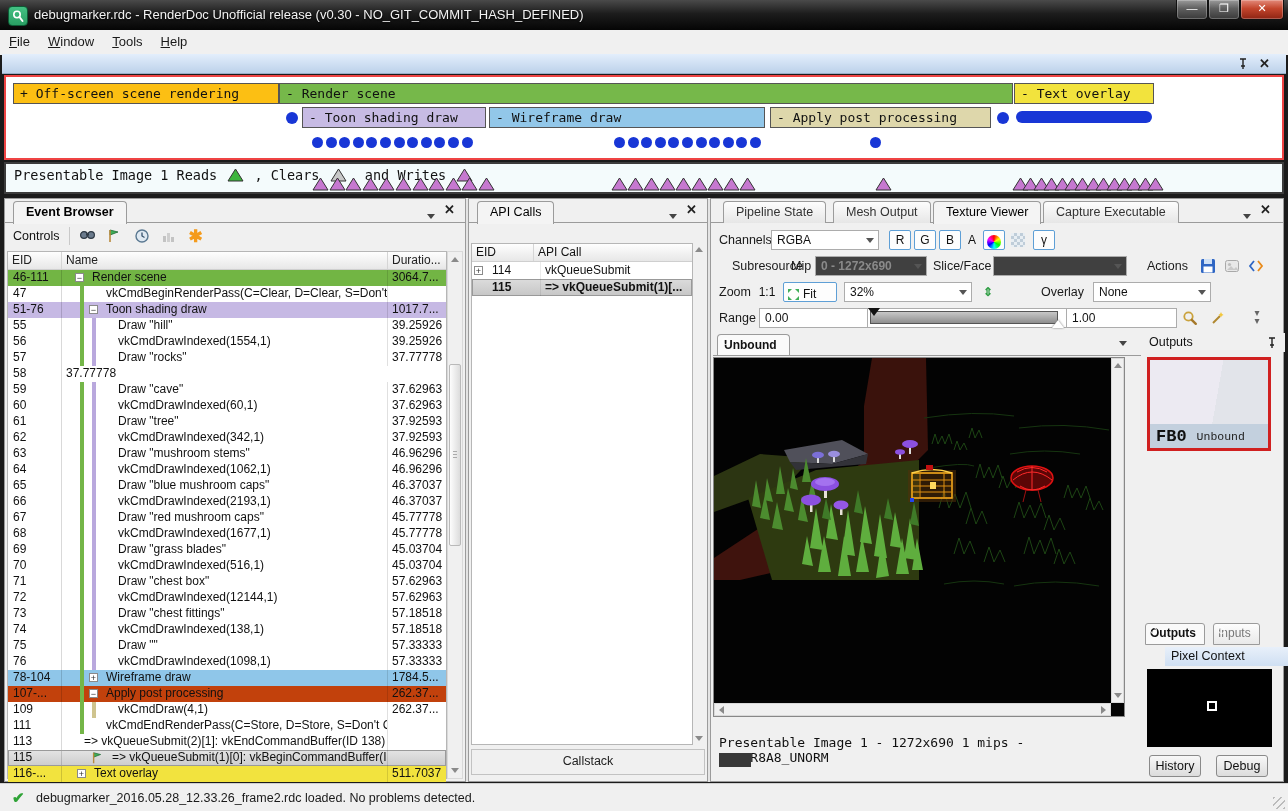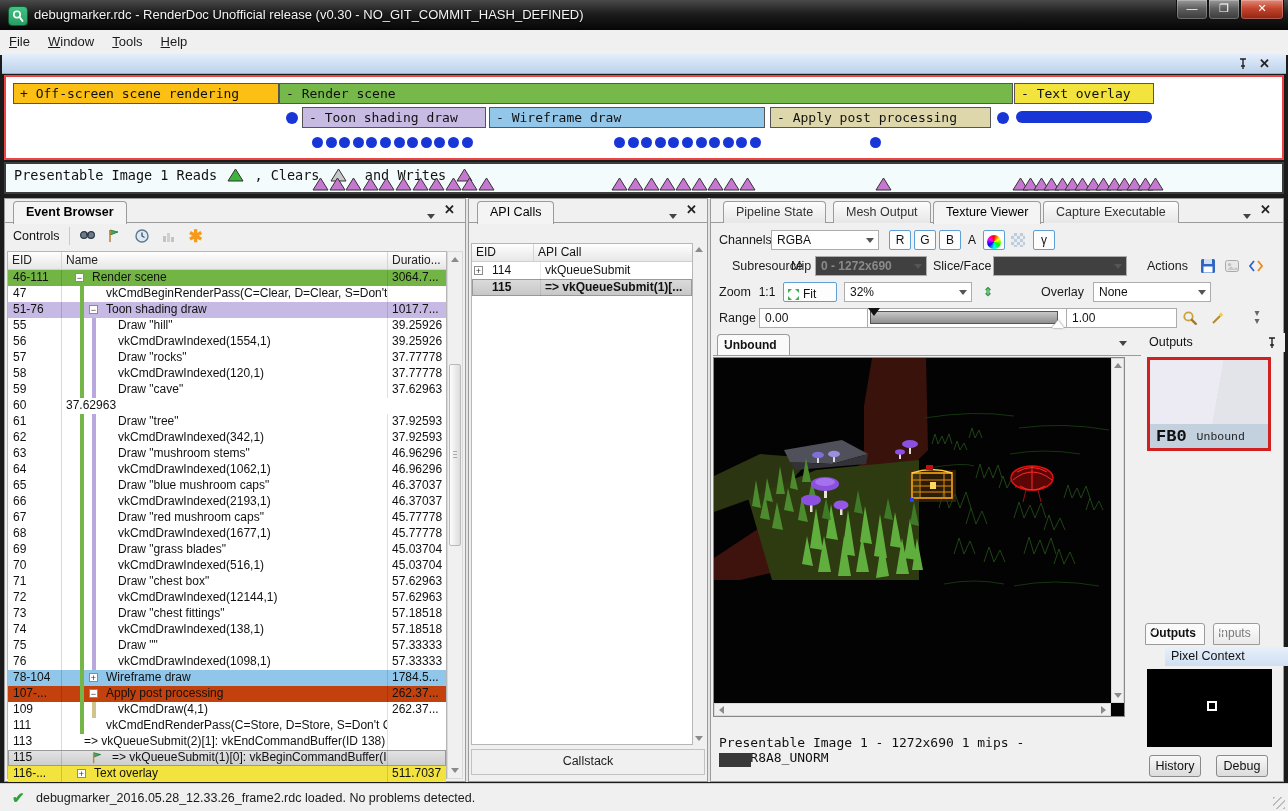--- a/index.html
+++ b/index.html
@@ -419,30 +419,30 @@
           <div class="ecell e-name"><span class="strip green" style="left: 18px;"></span><span class="strip lav" style="left: 30px;"></span><span class="lbl">vkCmdDrawIndexed(1554,1)</span></div>
           <div class="ecell e-dur">39.25926</div>
         </div>
         <div class="erow l3">
           <div class="ecell e-eid">57</div>
           <div class="ecell e-name"><span class="strip green" style="left: 18px;"></span><span class="strip lav" style="left: 30px;"></span><span class="lbl">Draw "rocks"</span></div>
           <div class="ecell e-dur">37.77778</div>
         </div>
         <div class="erow l3">
           <div class="ecell e-eid">58</div>
-          <div class="ecell e-name"><span class="strip green" style="left: 18px;"></span><span class="strip lav" style="left: 30px;"></span><span class="lbl">vkCmdDrawIndexed(120,1)</span></div>
           <div class="ecell e-dur">37.77778</div>
         </div>
         <div class="erow l3">
           <div class="ecell e-eid">59</div>
           <div class="ecell e-name"><span class="strip green" style="left: 18px;"></span><span class="strip lav" style="left: 30px;"></span><span class="lbl">Draw "cave"</span></div>
           <div class="ecell e-dur">37.62963</div>
         </div>
         <div class="erow l3">
           <div class="ecell e-eid">60</div>
+          <div class="ecell e-name"><span class="strip green" style="left: 18px;"></span><span class="strip lav" style="left: 30px;"></span><span class="lbl">vkCmdDrawIndexed(60,1)</span></div>
           <div class="ecell e-dur">37.62963</div>
         </div>
         <div class="erow l3">
           <div class="ecell e-eid">61</div>
           <div class="ecell e-name"><span class="strip green" style="left: 18px;"></span><span class="strip lav" style="left: 30px;"></span><span class="lbl">Draw "tree"</span></div>
           <div class="ecell e-dur">37.92593</div>
         </div>
         <div class="erow l3">
           <div class="ecell e-eid">62</div>
           <div class="ecell e-name"><span class="strip green" style="left: 18px;"></span><span class="strip lav" style="left: 30px;"></span><span class="lbl">vkCmdDrawIndexed(342,1)</span></div>

